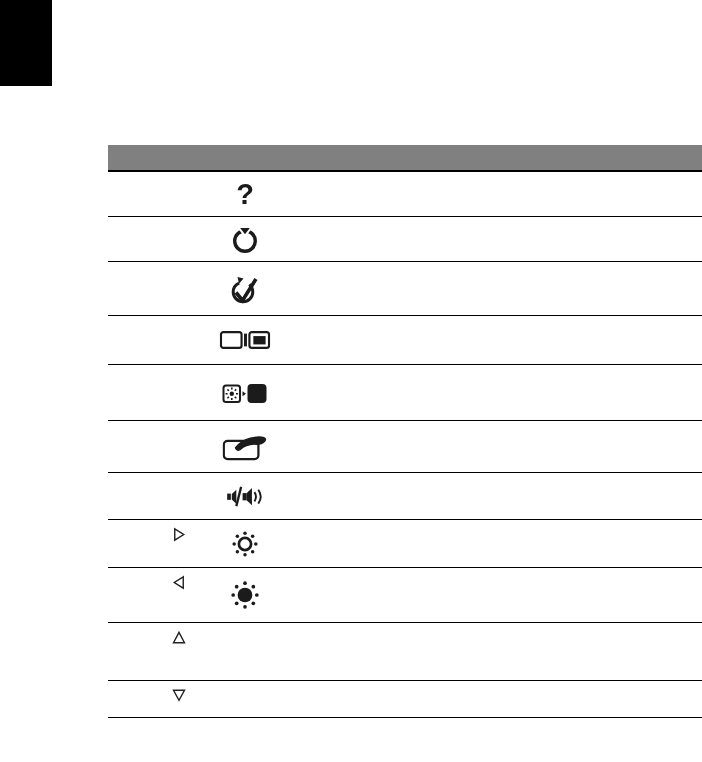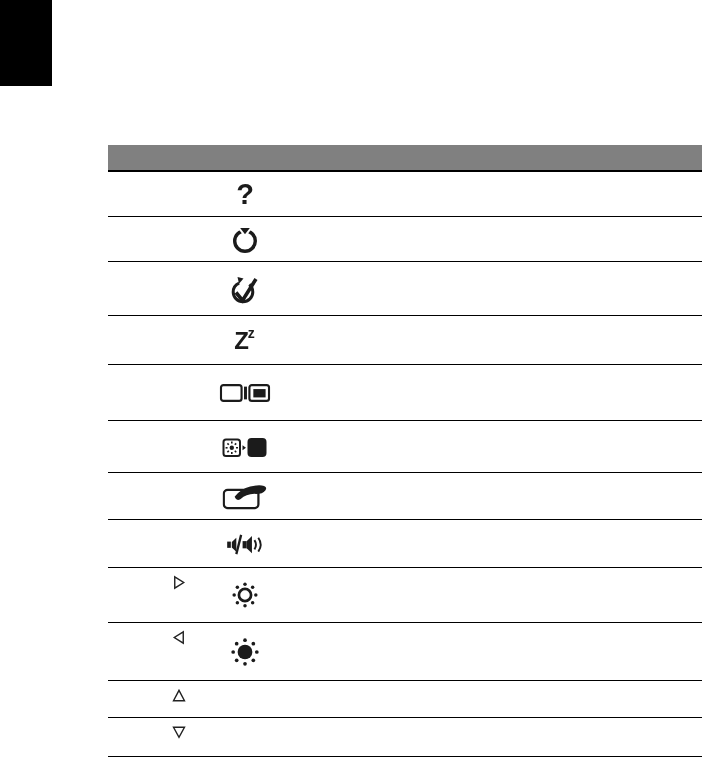--- a/index.html
+++ b/index.html
@@ -52,25 +52,20 @@
           </svg>
         </span>
       </div>
       <div class="row">
         <span class="icon-main">
           <svg width="30" height="30" viewBox="0 0 30 30">
       <circle cx="13" cy="18" r="9.8" fill="none" stroke="#1b1b1b" stroke-width="3" stroke-dasharray="50.8 10.8" stroke-dashoffset="8.9"></circle>
       <polygon points="7.5,3 13.5,4.5 9,9.8" fill="#1b1b1b"></polygon>
       <path d="M6,18.5 L12.5,26.5 L26,5" fill="none" stroke="#1b1b1b" stroke-width="3.6"></path>
           </svg>
-        </span>
-      </div>
-      <div class="row">
-        <span class="icon-main">
-          <span class="sleep">Z<sup>z</sup></span>
         </span>
       </div>
       <div class="row">
         <span class="icon-main">
           <svg width="51" height="26" viewBox="0 0 52 26">
       <rect x="1.5" y="5" width="21" height="16" rx="2.5" fill="none" stroke="#1b1b1b" stroke-width="2.2"></rect>
       <rect x="25" y="6.5" width="3" height="13" fill="#1b1b1b"></rect>
       <rect x="30.5" y="5" width="20" height="16" rx="2.5" fill="none" stroke="#1b1b1b" stroke-width="2.2"></rect>
       <rect x="34.5" y="9" width="12.5" height="8.5" fill="#1b1b1b"></rect>
           </svg>

